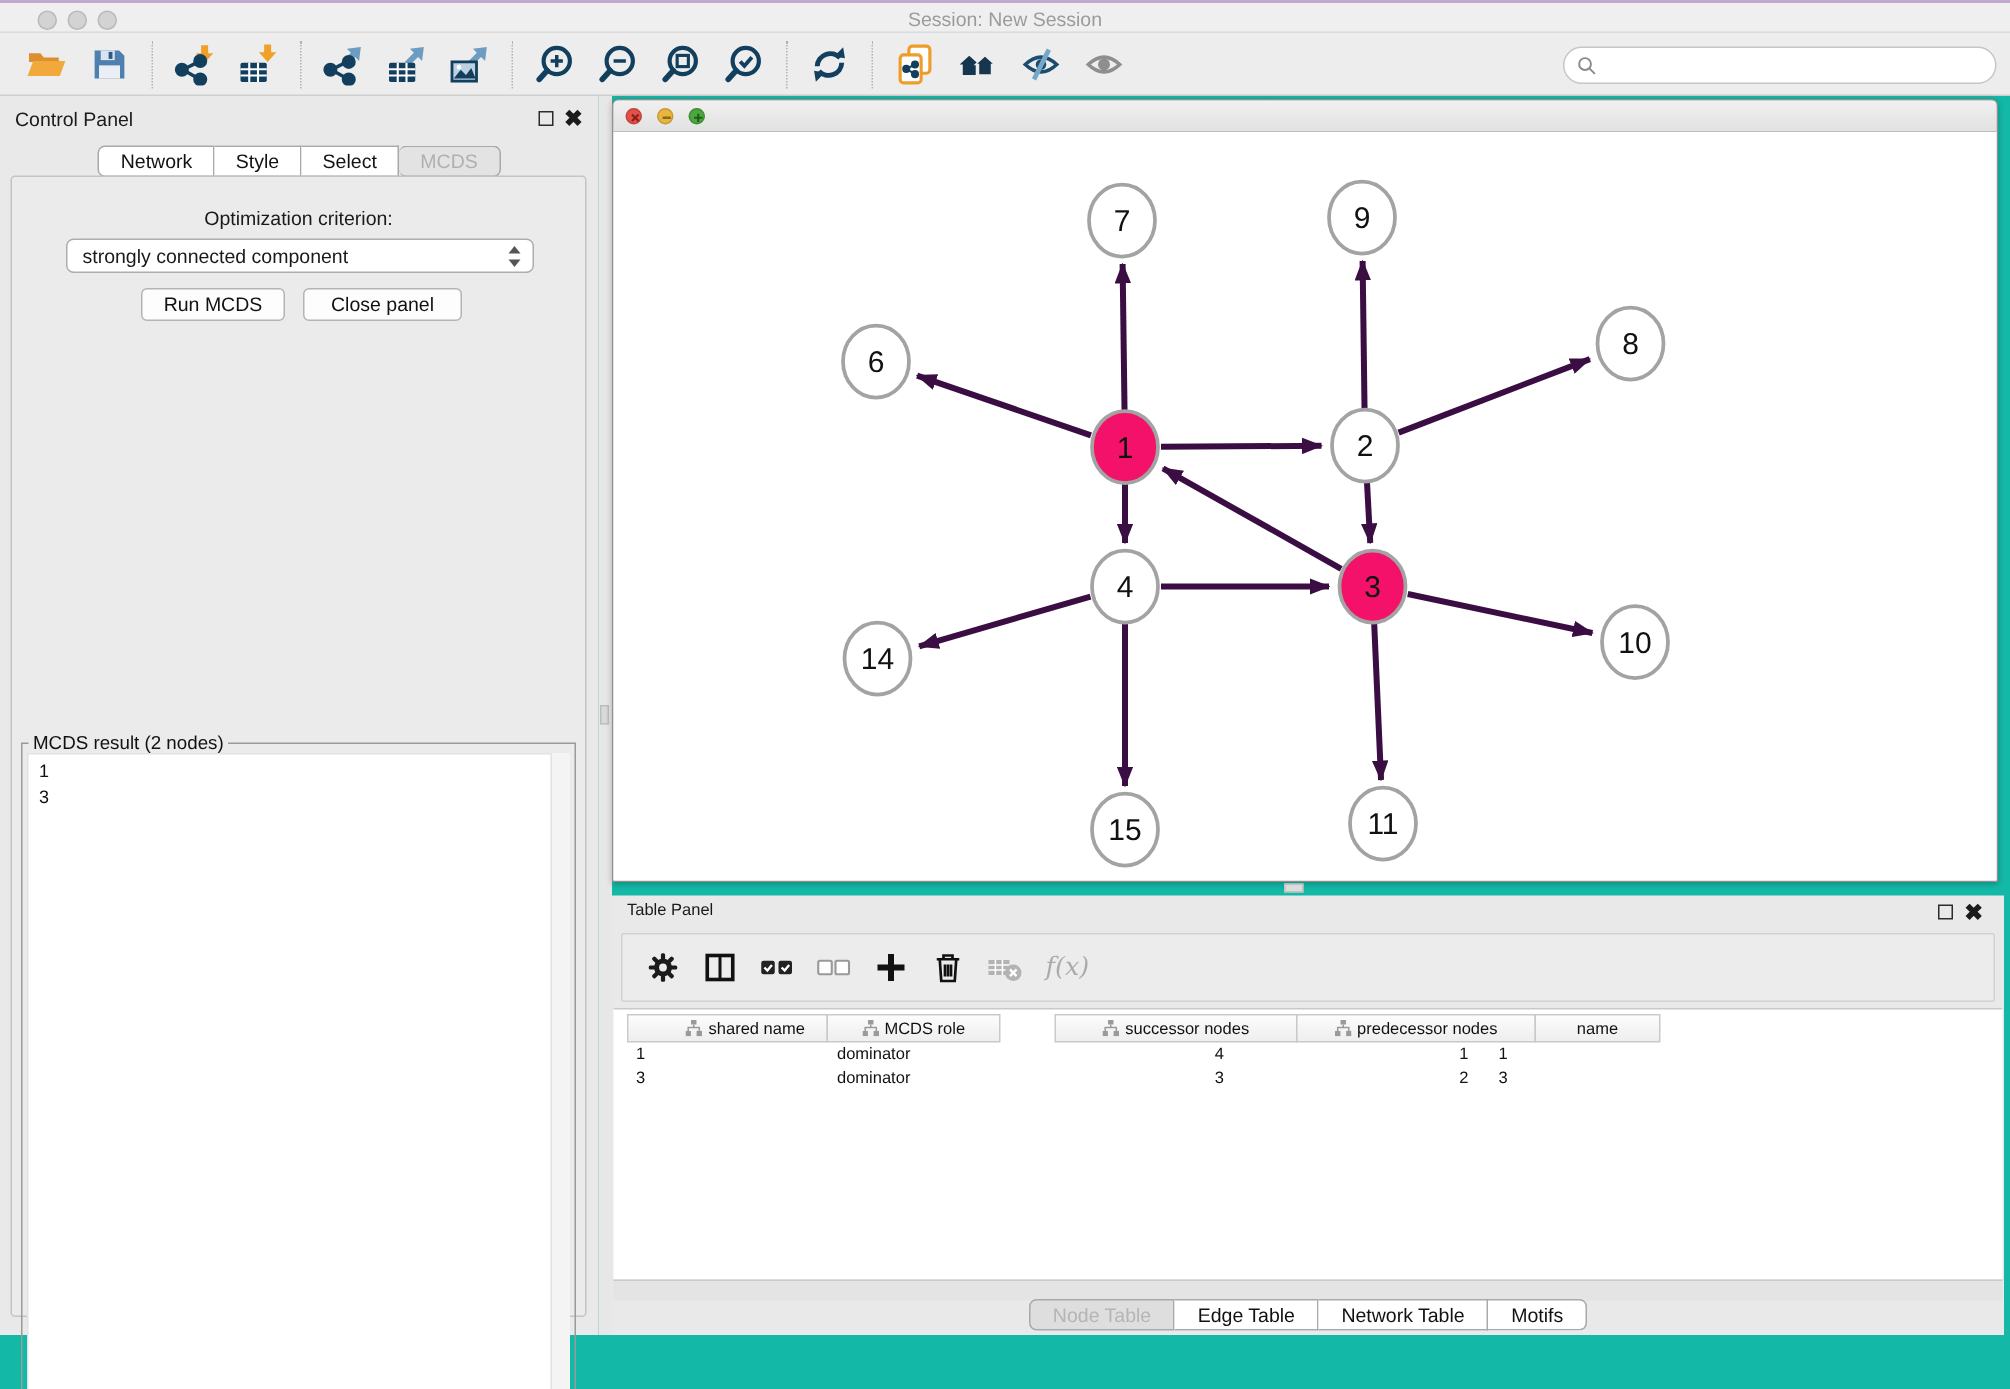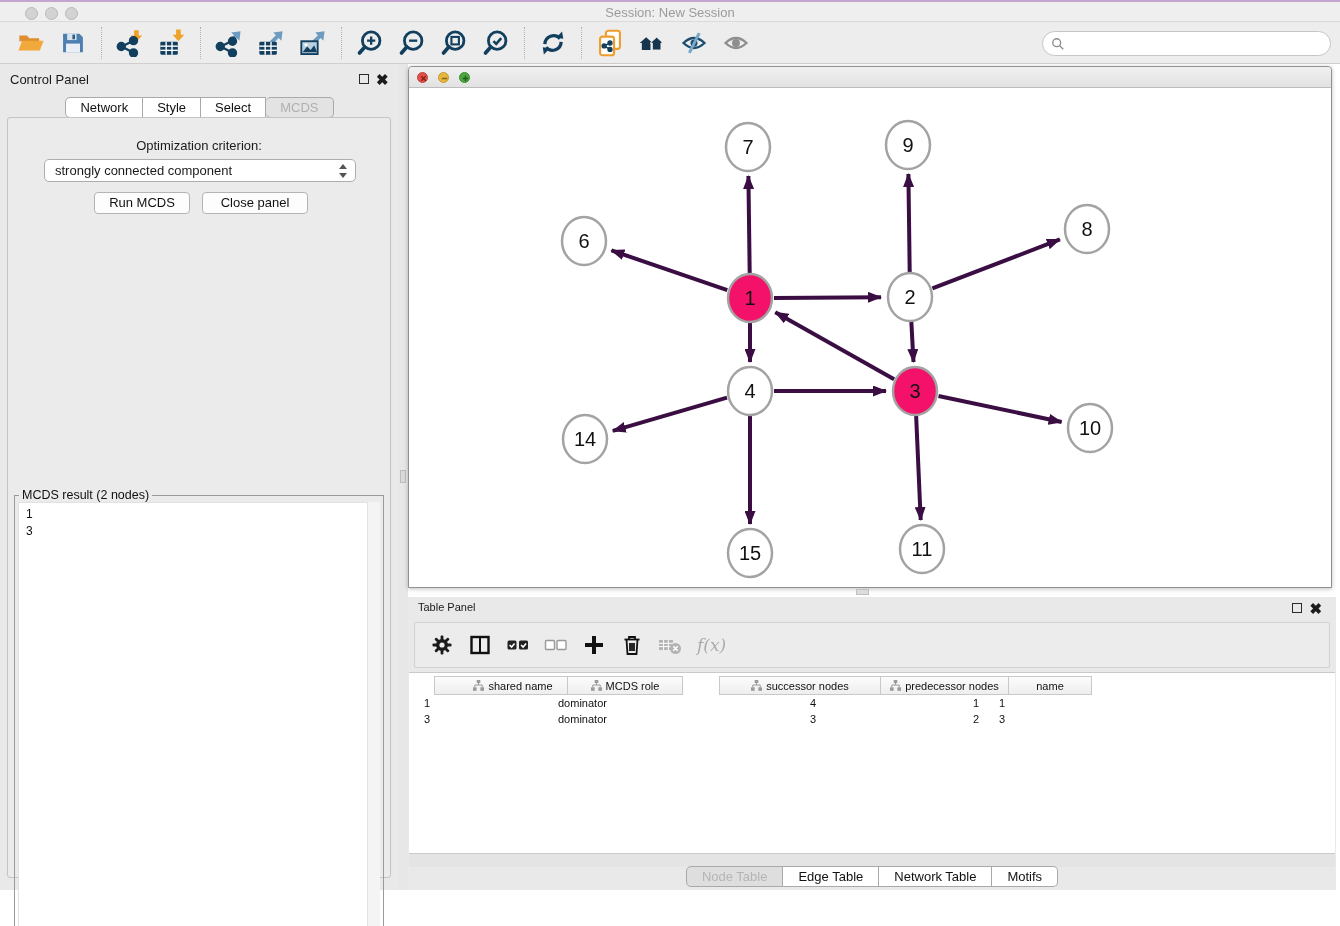--- a/index.html
+++ b/index.html
@@ -1,18 +1,18 @@
 <!DOCTYPE html>
 <html><head>
 <meta charset="utf-8">
 <style>
   * { margin:0; padding:0; box-sizing:border-box; }
   html,body { background:#d8d8d8; }
   body { font-family:"Liberation Sans", sans-serif; }
-  #app { position:relative; width:1340px; height:926px; background:#ffffff; overflow:hidden;
+  #app { position:relative; width:1340px; height:926px; background:#14b8a6; overflow:hidden;
          font-size:13px; color:#1a1a1a; }
 
   
   .titlebar { position:absolute; left:0; top:0; width:1340px; height:22px;
               background:#EFEFEF; border-top:2px solid #C2A6CE; border-bottom:1px solid #DADADA; }
   .titlebar .title { position:absolute; left:0; right:0; top:3px; text-align:center; color:#9B9B9B; font-size:13px; }
   .tlight { position:absolute; top:5px; width:13px; height:13px; border-radius:50%;
             background:#D3D3D3; border:1px solid #B9B9B9; }
 
   
@@ -81,21 +81,21 @@
   .tp-title { position:absolute; left:10px; top:4px; font-size:11px; }
   .tp-toolbar { position:absolute; left:6px; top:25px; width:916px; height:46px; background:#ECECEC;
                 border:1px solid #D2D2D2; border-radius:2px; display:flex; align-items:center; padding-left:14px; }
   .tpbtn { width:26px; height:26px; border:none; background:transparent; margin-right:12px; padding:1px; }
   .tpbtn svg { width:24px; height:24px; display:block; }
   .fx { font-family:"DejaVu Serif", serif; font-style:italic; font-size:17px; color:#ABABAB; margin-left:2px; }
   .tp-table { position:absolute; left:1px; top:75px; width:926px; height:181px; background:#fff; border-top:1px solid #C9C9C9; overflow:hidden; }
   .tbl-head { display:flex; margin:3px 0 0 9px; height:19px; }
   .th { height:19px; background:linear-gradient(#FCFCFC,#EEEEEE); border:1px solid #C9C9C9; margin-left:-1px;
         display:flex; align-items:center; justify-content:center; gap:4px; font-size:11px; color:#111; }
-  .th:first-child { margin-left:16px;padding-left:24px; }
+  .th:first-child { margin-left:0;padding-left:24px; }
   .colicon { display:inline-block; width:11px; height:11px; }
   .tbl-body { margin-left:9px; }
   .tr { display:flex; height:16px; }
   .td { font-size:11px; line-height:16px; padding:0 6px; color:#111; overflow:hidden; }
   .td.right { text-align:right; padding-right:14px; }
   .td.left { text-align:left; }
   .tp-strip { position:absolute; left:1px; top:256px; width:926px; height:14px; background:#E4E4E4; border-top:1px solid #CACACA; }
   .tp-tabs { position:absolute; left:0; top:269px; width:100%; display:flex; justify-content:center; }
   .tptab { height:21px; line-height:20px; padding:0 15px; background:#fff; border:1px solid #A9A9A9; border-left:none; font-size:13px; color:#111; }
   .tptab:first-child { border-left:1px solid #A9A9A9; border-radius:5px 0 0 5px; }
@@ -494,21 +494,21 @@
             <span class="colicon"><svg width="11" height="11" viewBox="0 0 11 11">
                 <g fill="#9a9a9a">
                   <rect x="3.7" y="0" width="3.6" height="3"></rect>
                   <rect x="0" y="7.3" width="3.6" height="3.5"></rect>
                   <rect x="7.4" y="7.3" width="3.6" height="3.5"></rect>
                 </g>
                 <path d="M5.5 3v2M1.8 7.3V5h7.4v2.3" stroke="#9a9a9a" fill="none"></path>
               </svg></span>
             <span>successor nodes</span>
           </div>
-          <div class="th" style="width: 129px;">
+          <div class="th" style="width: 160px;">
             <span class="colicon"><svg width="11" height="11" viewBox="0 0 11 11">
                 <g fill="#9a9a9a">
                   <rect x="3.7" y="0" width="3.6" height="3"></rect>
                   <rect x="0" y="7.3" width="3.6" height="3.5"></rect>
                   <rect x="7.4" y="7.3" width="3.6" height="3.5"></rect>
                 </g>
                 <path d="M5.5 3v2M1.8 7.3V5h7.4v2.3" stroke="#9a9a9a" fill="none"></path>
               </svg></span>
             <span>predecessor nodes</span>
           </div>

